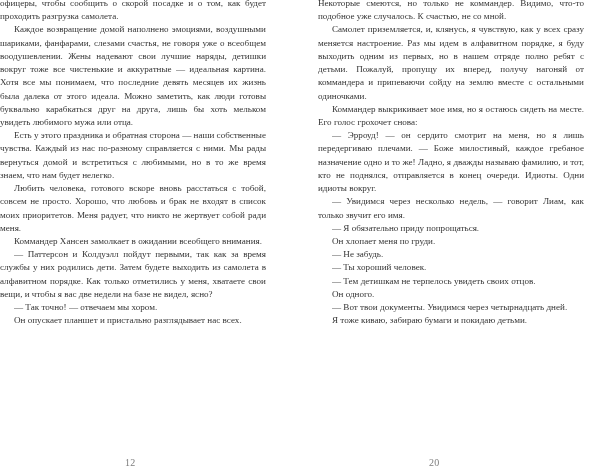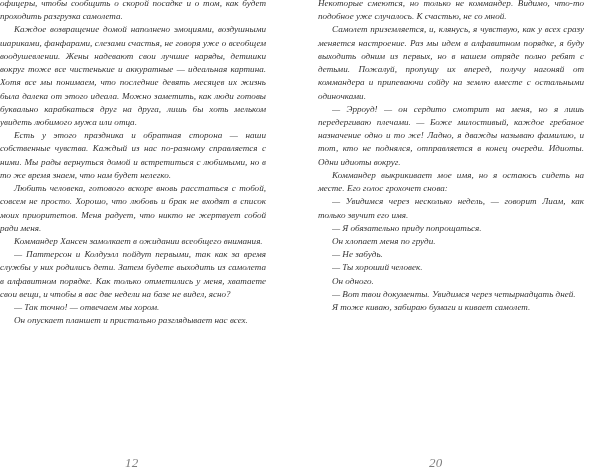--- a/index.html
+++ b/index.html
@@ -14,21 +14,20 @@
     font-family: "Liberation Serif", "DejaVu Serif", serif;
     color: #2b2b2b;
     position: relative;
   }
   .spread {
     position: absolute;
     left: 0;
     top: 0;
     width: 600px;
     height: 475px;
-    font-style: italic;
   }
   .page {
     position: absolute;
     top: 0;
     height: 475px;
   }
   .page-left  { left: 0px;   width: 300px; }
   .page-right { left: 300px; width: 300px; }
 
   .textcol {
@@ -49,21 +48,21 @@
     text-indent: 14px;
     hyphens: manual;
   }
   .textcol p.noindent {
     text-indent: 0;
   }
 
   .folio {
     position: absolute;
     bottom: 8px;
-    font-size: 13px;
+    font-size: 10px;
     line-height: 9px;
     color: #7d7d7d;
     letter-spacing: 0.2px;
   }
   .page-left .folio  { left: 125px; }
   .page-right .folio { left: 129px; }
 </style>
 </head>
 <body>
 
@@ -80,27 +79,28 @@
       <p>— Так точно! — отвечаем мы хором.</p>
       <p>Он опускает планшет и пристально разглядывает нас всех.</p>
     </div>
     <div class="folio">12</div>
   </div>
 
   <div class="page page-right">
     <div class="textcol">
       <p class="noindent">Некоторые смеются, но только не коммандер. Видимо, что-то подобное уже случалось. К счастью, не со мной.</p>
       <p>Самолет приземляется, и, клянусь, я чувствую, как у всех сразу меняется настроение. Раз мы идем в алфавитном порядке, я буду выходить одним из первых, но в нашем отряде полно ребят с детьми. Пожалуй, пропущу их вперед, получу нагоняй от коммандера и припеваючи сойду на землю вместе с остальными одиночками.</p>
+      <p>Коммандер выкрикивает мое имя, но я остаюсь сидеть на месте. Его голос грохочет снова:</p>
       <p>— Эрроуд! — он сердито смотрит на меня, но я лишь передергиваю плечами. — Боже милостивый, каждое гребаное назначение одно и то же! Ладно, я дважды называю фамилию, и тот, кто не поднялся, отправляется в конец очереди. Идиоты. Одни идиоты вокруг.</p>
-      <p>Коммандер выкрикивает мое имя, но я остаюсь сидеть на месте. Его голос грохочет снова:</p>
       <p>— Увидимся через несколько недель, — говорит Лиам, как только звучит его имя.</p>
       <p>— Я обязательно приду попрощаться.</p>
       <p>Он хлопает меня по груди.</p>
       <p>— Не забудь.</p>
       <p>— Ты хороший человек.</p>
+      <p>— Тем детишкам не терпелось увидеть своих отцов.</p>
       <p>Он одного.</p>
       <p>— Вот твои документы. Увидимся через четырнадцать дней.</p>
-      <p>Я тоже киваю, забираю бумаги и кивает самолет.</p>
+      <p>Я тоже киваю, забираю бумаги и покидаю детьми.</p>
     </div>
     <div class="folio">20</div>
   </div>
 
 </div>
 
 </body></html>

